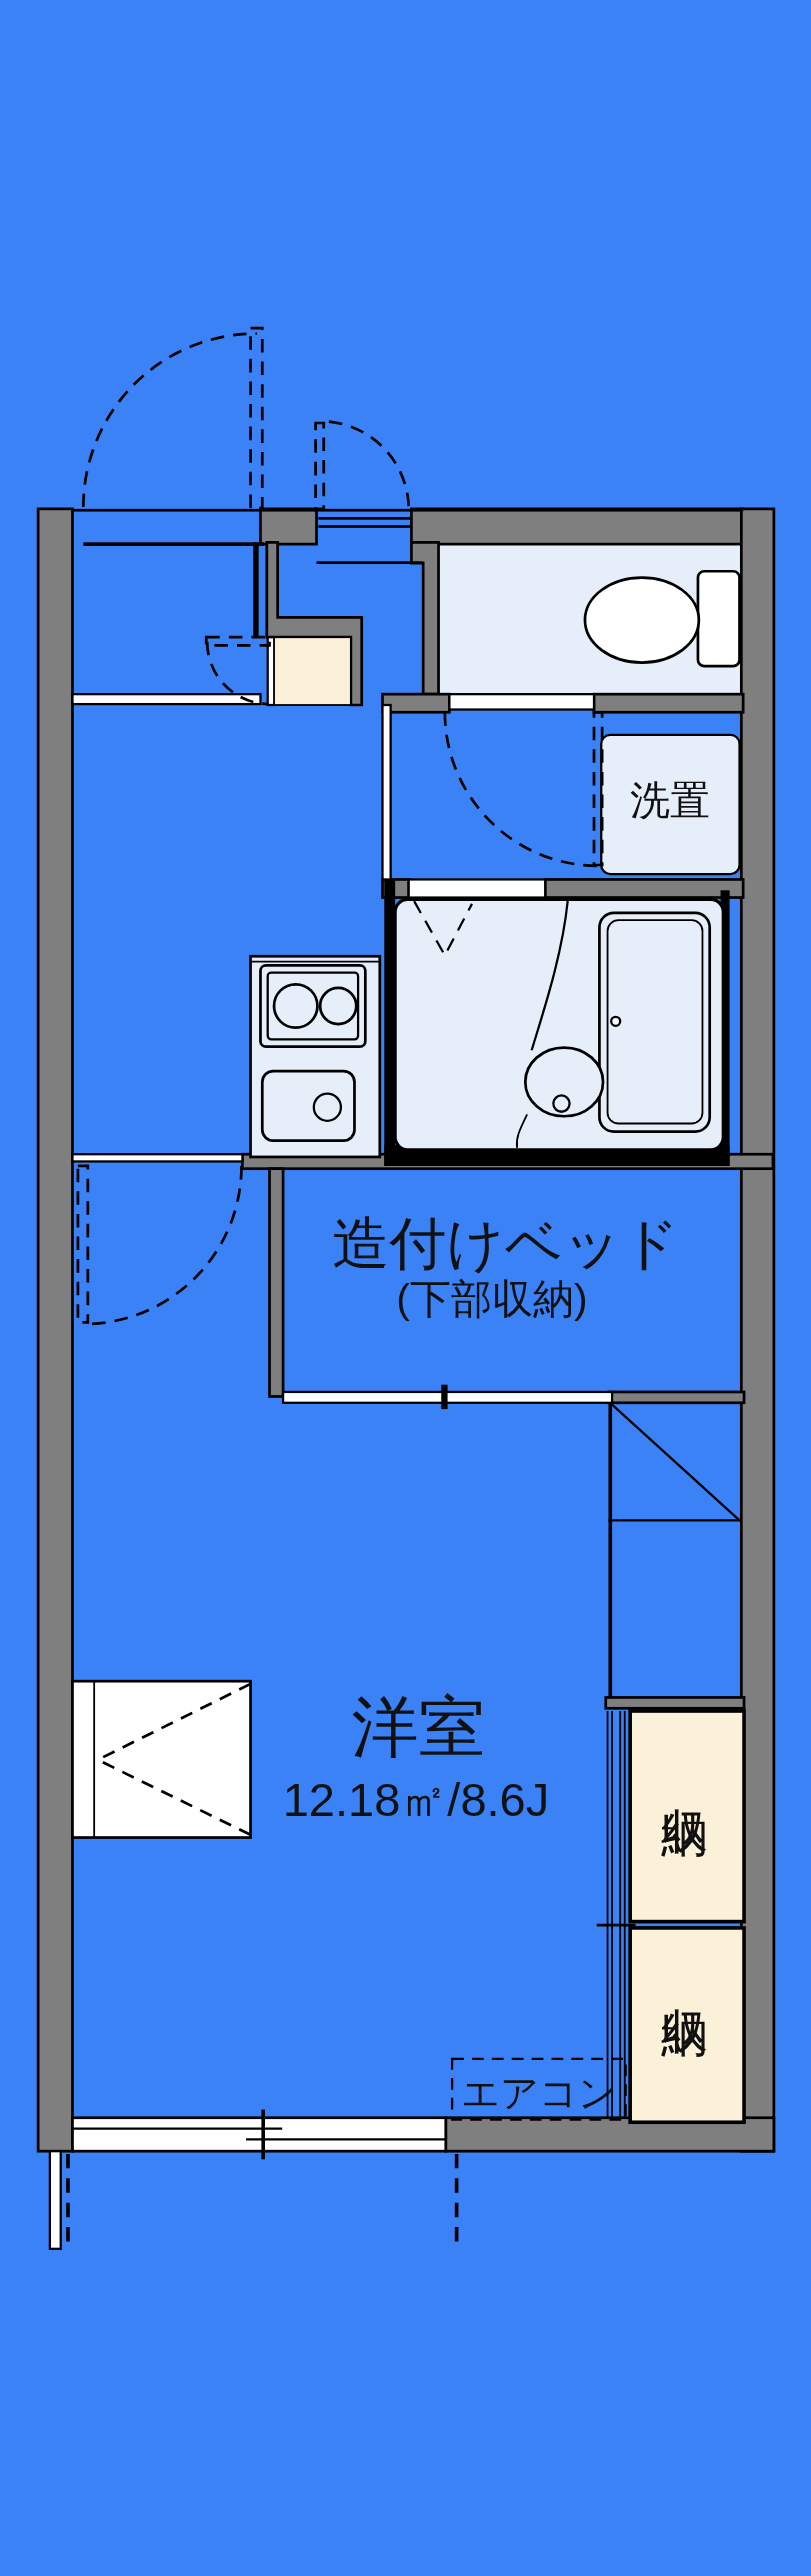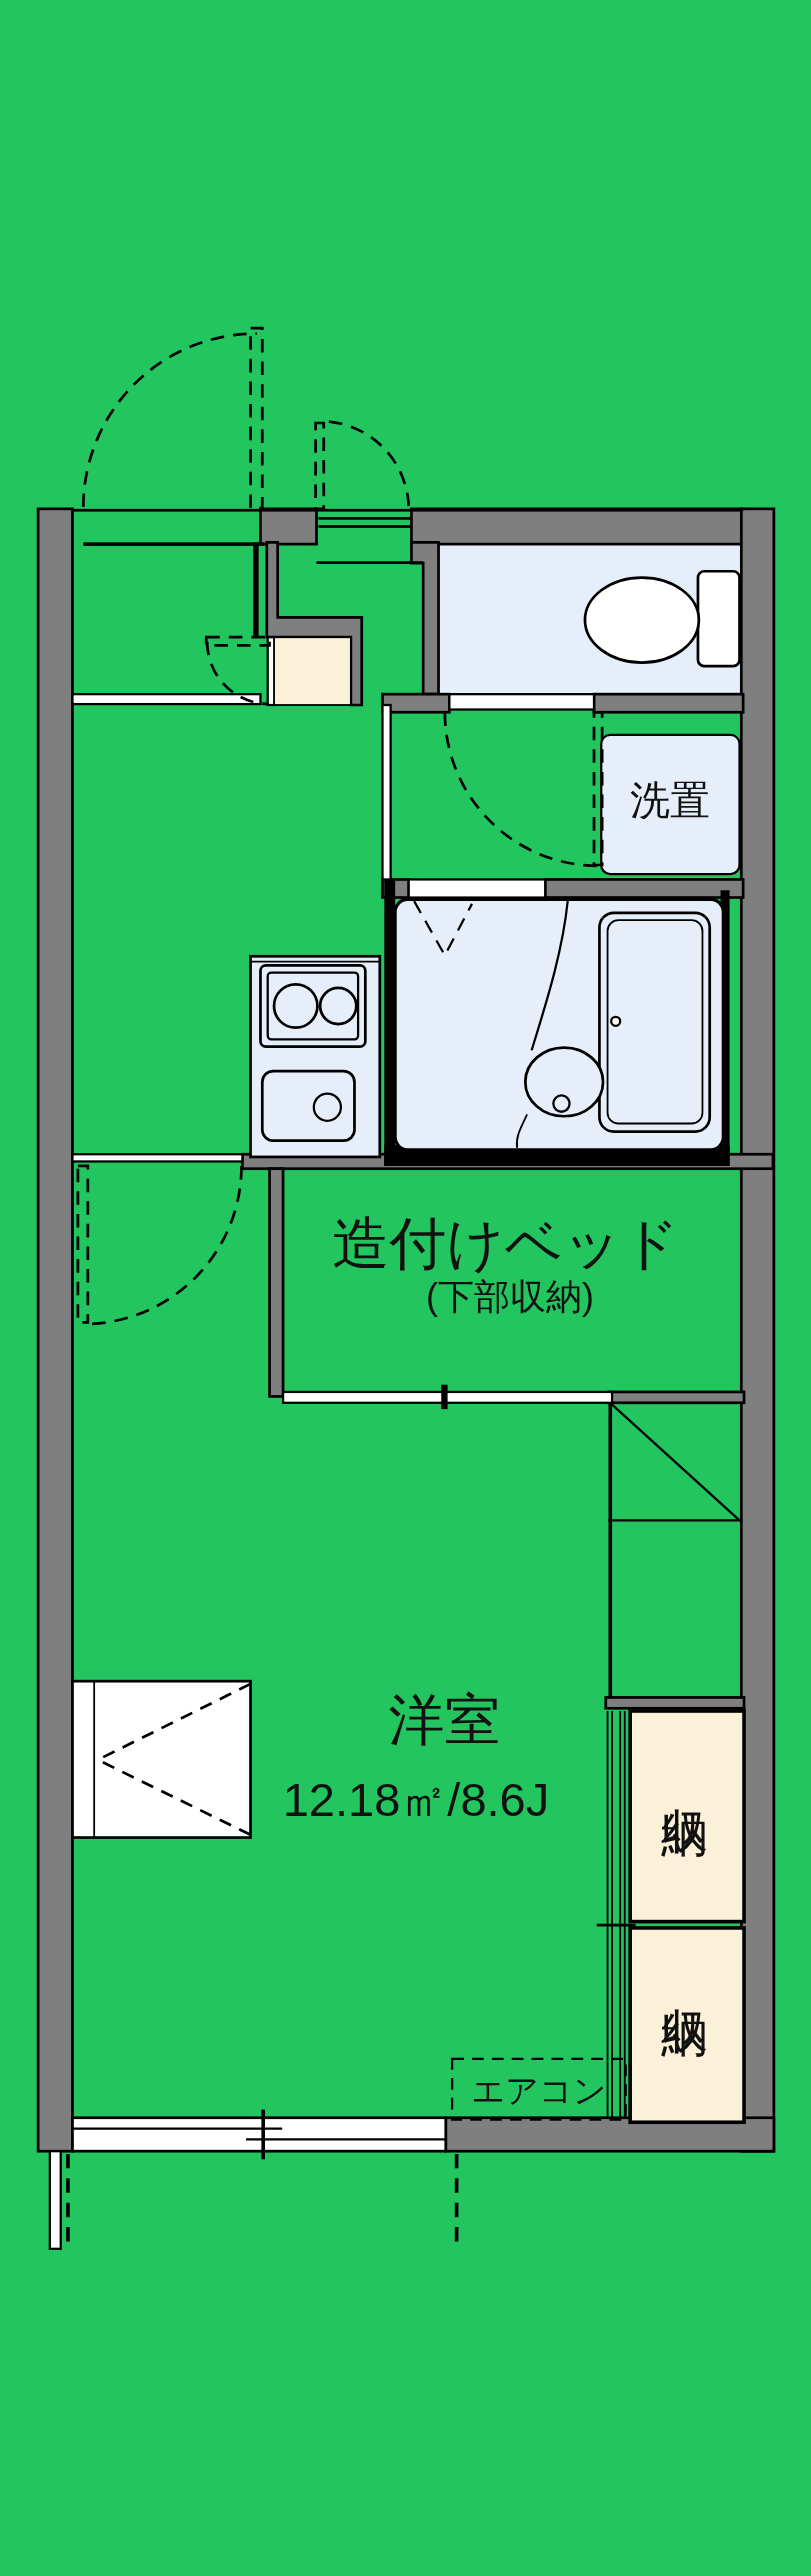--- a/index.html
+++ b/index.html
@@ -1,17 +1,17 @@
 <!DOCTYPE html>
 <html style="font-size:14.5px"><head>
 <meta charset="utf-8">
 <style>
   html,body{margin:0;padding:0;background:#fff;}
   .canvas{
-    position:relative;width:812px;height:2576px;background:#22c55e;
+    position:relative;width:812px;height:2576px;background:#3b82f6;
     font-family:"Liberation Sans","DejaVu Sans",sans-serif;overflow:hidden;
   }
   .canvas svg{position:absolute;left:0;top:0;}
   .lbl{position:absolute;color:#111;line-height:1.15;white-space:nowrap;}
   .lbl.center{text-align:center;}
   .v-text{writing-mode:vertical-rl;text-orientation:upright;letter-spacing:5.4px;}
 </style>
 </head>
 <body>
 
@@ -139,23 +139,23 @@
       <rect x="86" y="1290" width="11" height="173"></rect>
       <path d="M267,1290 A175,175 0 0 1 92,1465"></path>
     </g>
 
     <rect x="500" y="2278" width="192" height="67" fill="none" stroke="#000" stroke-width="2.5" stroke-dasharray="13 9"></rect>
   </svg>
 
   <div class="lbl center" style="left:601px;top:777px;width:138px;font-size:40px;">洗置</div>
 
   <div class="lbl center" style="left:298px;top:1211px;width:416px;font-size:57px;">造付けベッド</div>
-  <div class="lbl center" style="left:302px;top:1276px;width:416px;font-size:36px;">(下部収納)</div>
+  <div class="lbl center" style="left:284px;top:1276px;width:416px;font-size:41px;">(下部収納)</div>
 
-  <div class="lbl center" style="left:309px;top:1688px;width:271px;font-size:56px;">洋室</div>
+  <div class="lbl center" style="left:283px;top:1688px;width:271px;font-size:67px;">洋室</div>
   <div class="lbl center" style="left:190px;top:1773px;width:452px;font-size:47px;">12.18㎡/8.6J</div>
 
   <div class="lbl v-text" style="left:658px;top:1770px;height:127px;font-size:47px;">収納</div>
   <div class="lbl v-text" style="left:658px;top:1970px;height:127px;font-size:47px;">収納</div>
 
-  <div class="lbl center" style="left:452px;top:2072px;width:174px;font-size:33px;">エアコン</div>
+  <div class="lbl center" style="left:452px;top:2072px;width:174px;font-size:38px;">エアコン</div>
 </div>
 
 
 </body></html>

